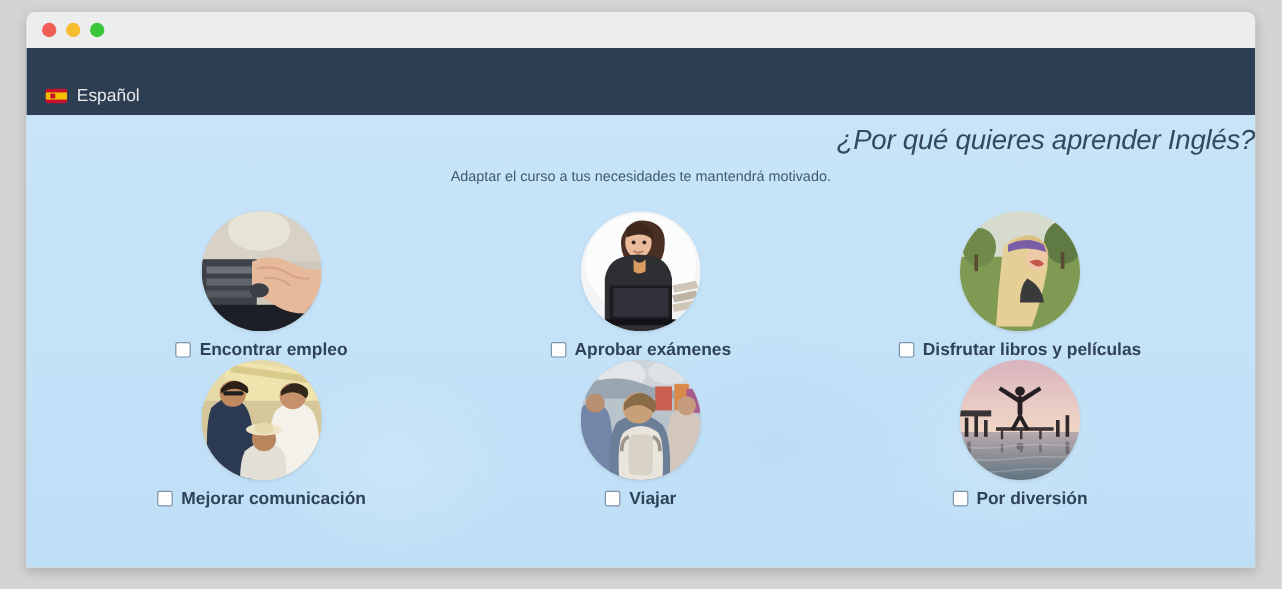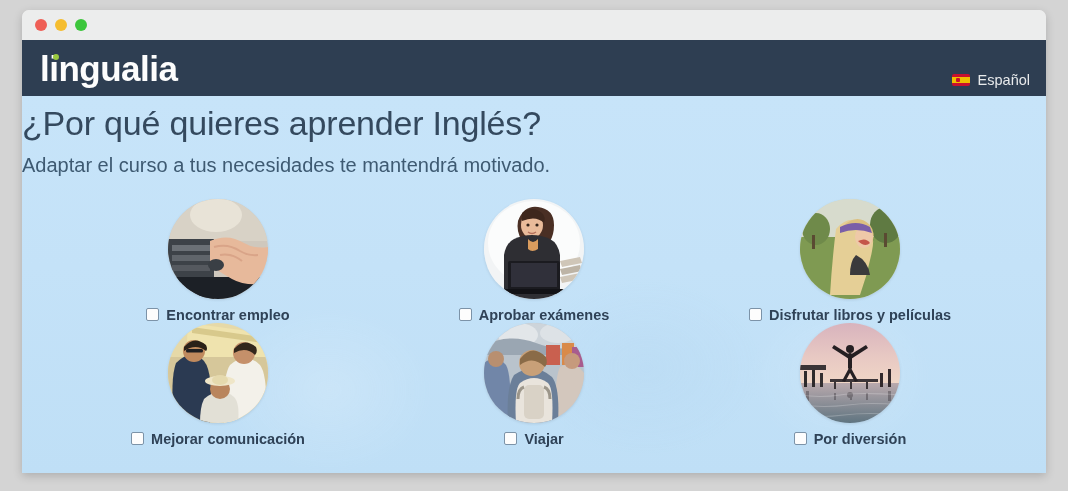--- a/index.html
+++ b/index.html
@@ -125,32 +125,34 @@
     opacity: 0.45;
     background:
       radial-gradient(ellipse 150px 120px at 30% 78%, rgba(255,255,255,0.35), transparent 70%),
       radial-gradient(ellipse 170px 130px at 61% 72%, rgba(160,200,230,0.30), transparent 70%),
       radial-gradient(ellipse 130px 110px at 80% 74%, rgba(255,255,255,0.30), transparent 70%),
       linear-gradient(95deg, rgba(255,255,255,0.12) 0 1px, transparent 1px 100%);
   }
 
   .page-title {
     position: relative;
-    text-align: left;
+    text-align: right;
     color: #34495e;
-    font-size: 34px;
+    font-size: 23px;
     font-weight: 400;
     letter-spacing: -0.2px;
     padding-top: 6px;
     line-height: 1.25;
+    font-style: italic;
   }
   .page-subtitle {
     position: relative;
+    text-align: center;
     color: #3e5a72;
-    font-size: 20px;
+    font-size: 12px;
     font-weight: 400;
     margin-top: 9px;
   }
 
   .options-grid {
     position: relative;
     margin-top: 22px;
     display: grid;
     grid-template-columns: repeat(3, 1fr);
     padding: 0 38px;
@@ -202,24 +204,20 @@
 
     <div class="title-bar">
       <div class="traffic-lights">
         <span class="dot red"></span>
         <span class="dot yellow"></span>
         <span class="dot green"></span>
       </div>
     </div>
 
     <div class="site-header">
-      <div class="logo">
-        <span class="dot-i"></span>
-        <span>lingualia</span>
-      </div>
       <div class="lang-select">
         <span class="flag-icon"></span>
         <span>Español</span>
       </div>
     </div>
 
     <div class="content">
       <div class="watermark"></div>
 
       <h1 class="page-title">¿Por qué quieres aprender Inglés?</h1>

